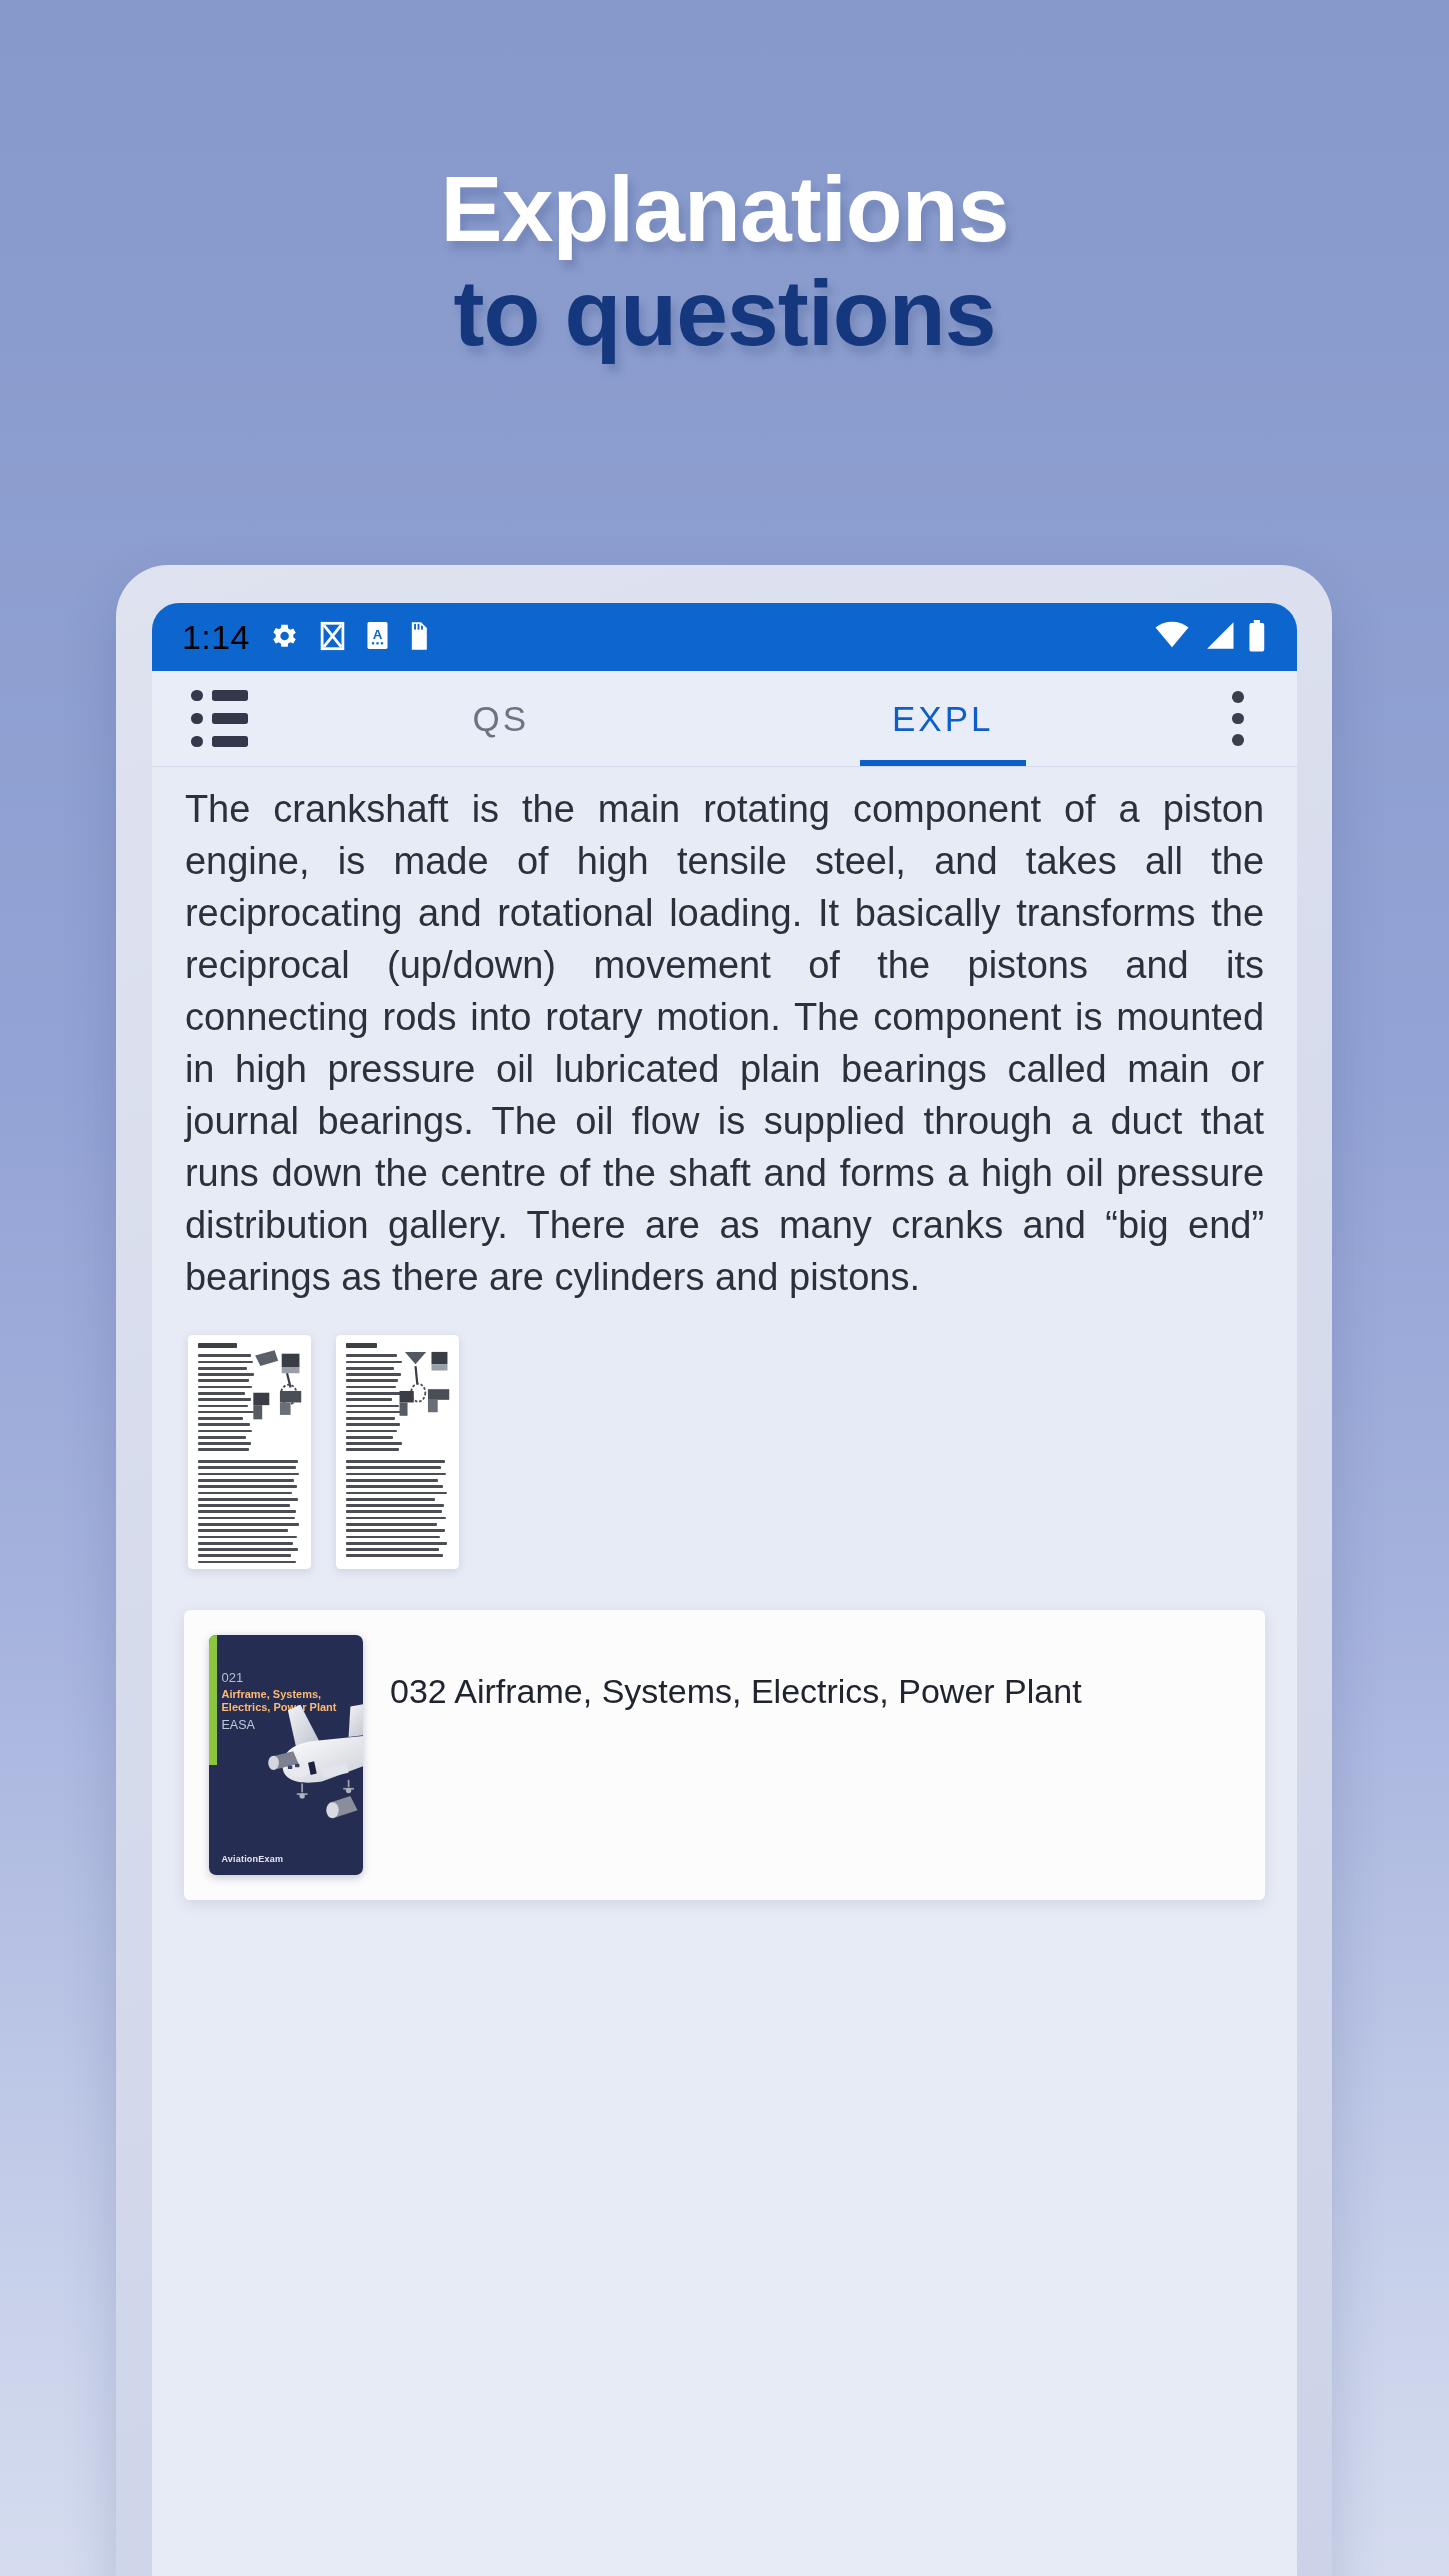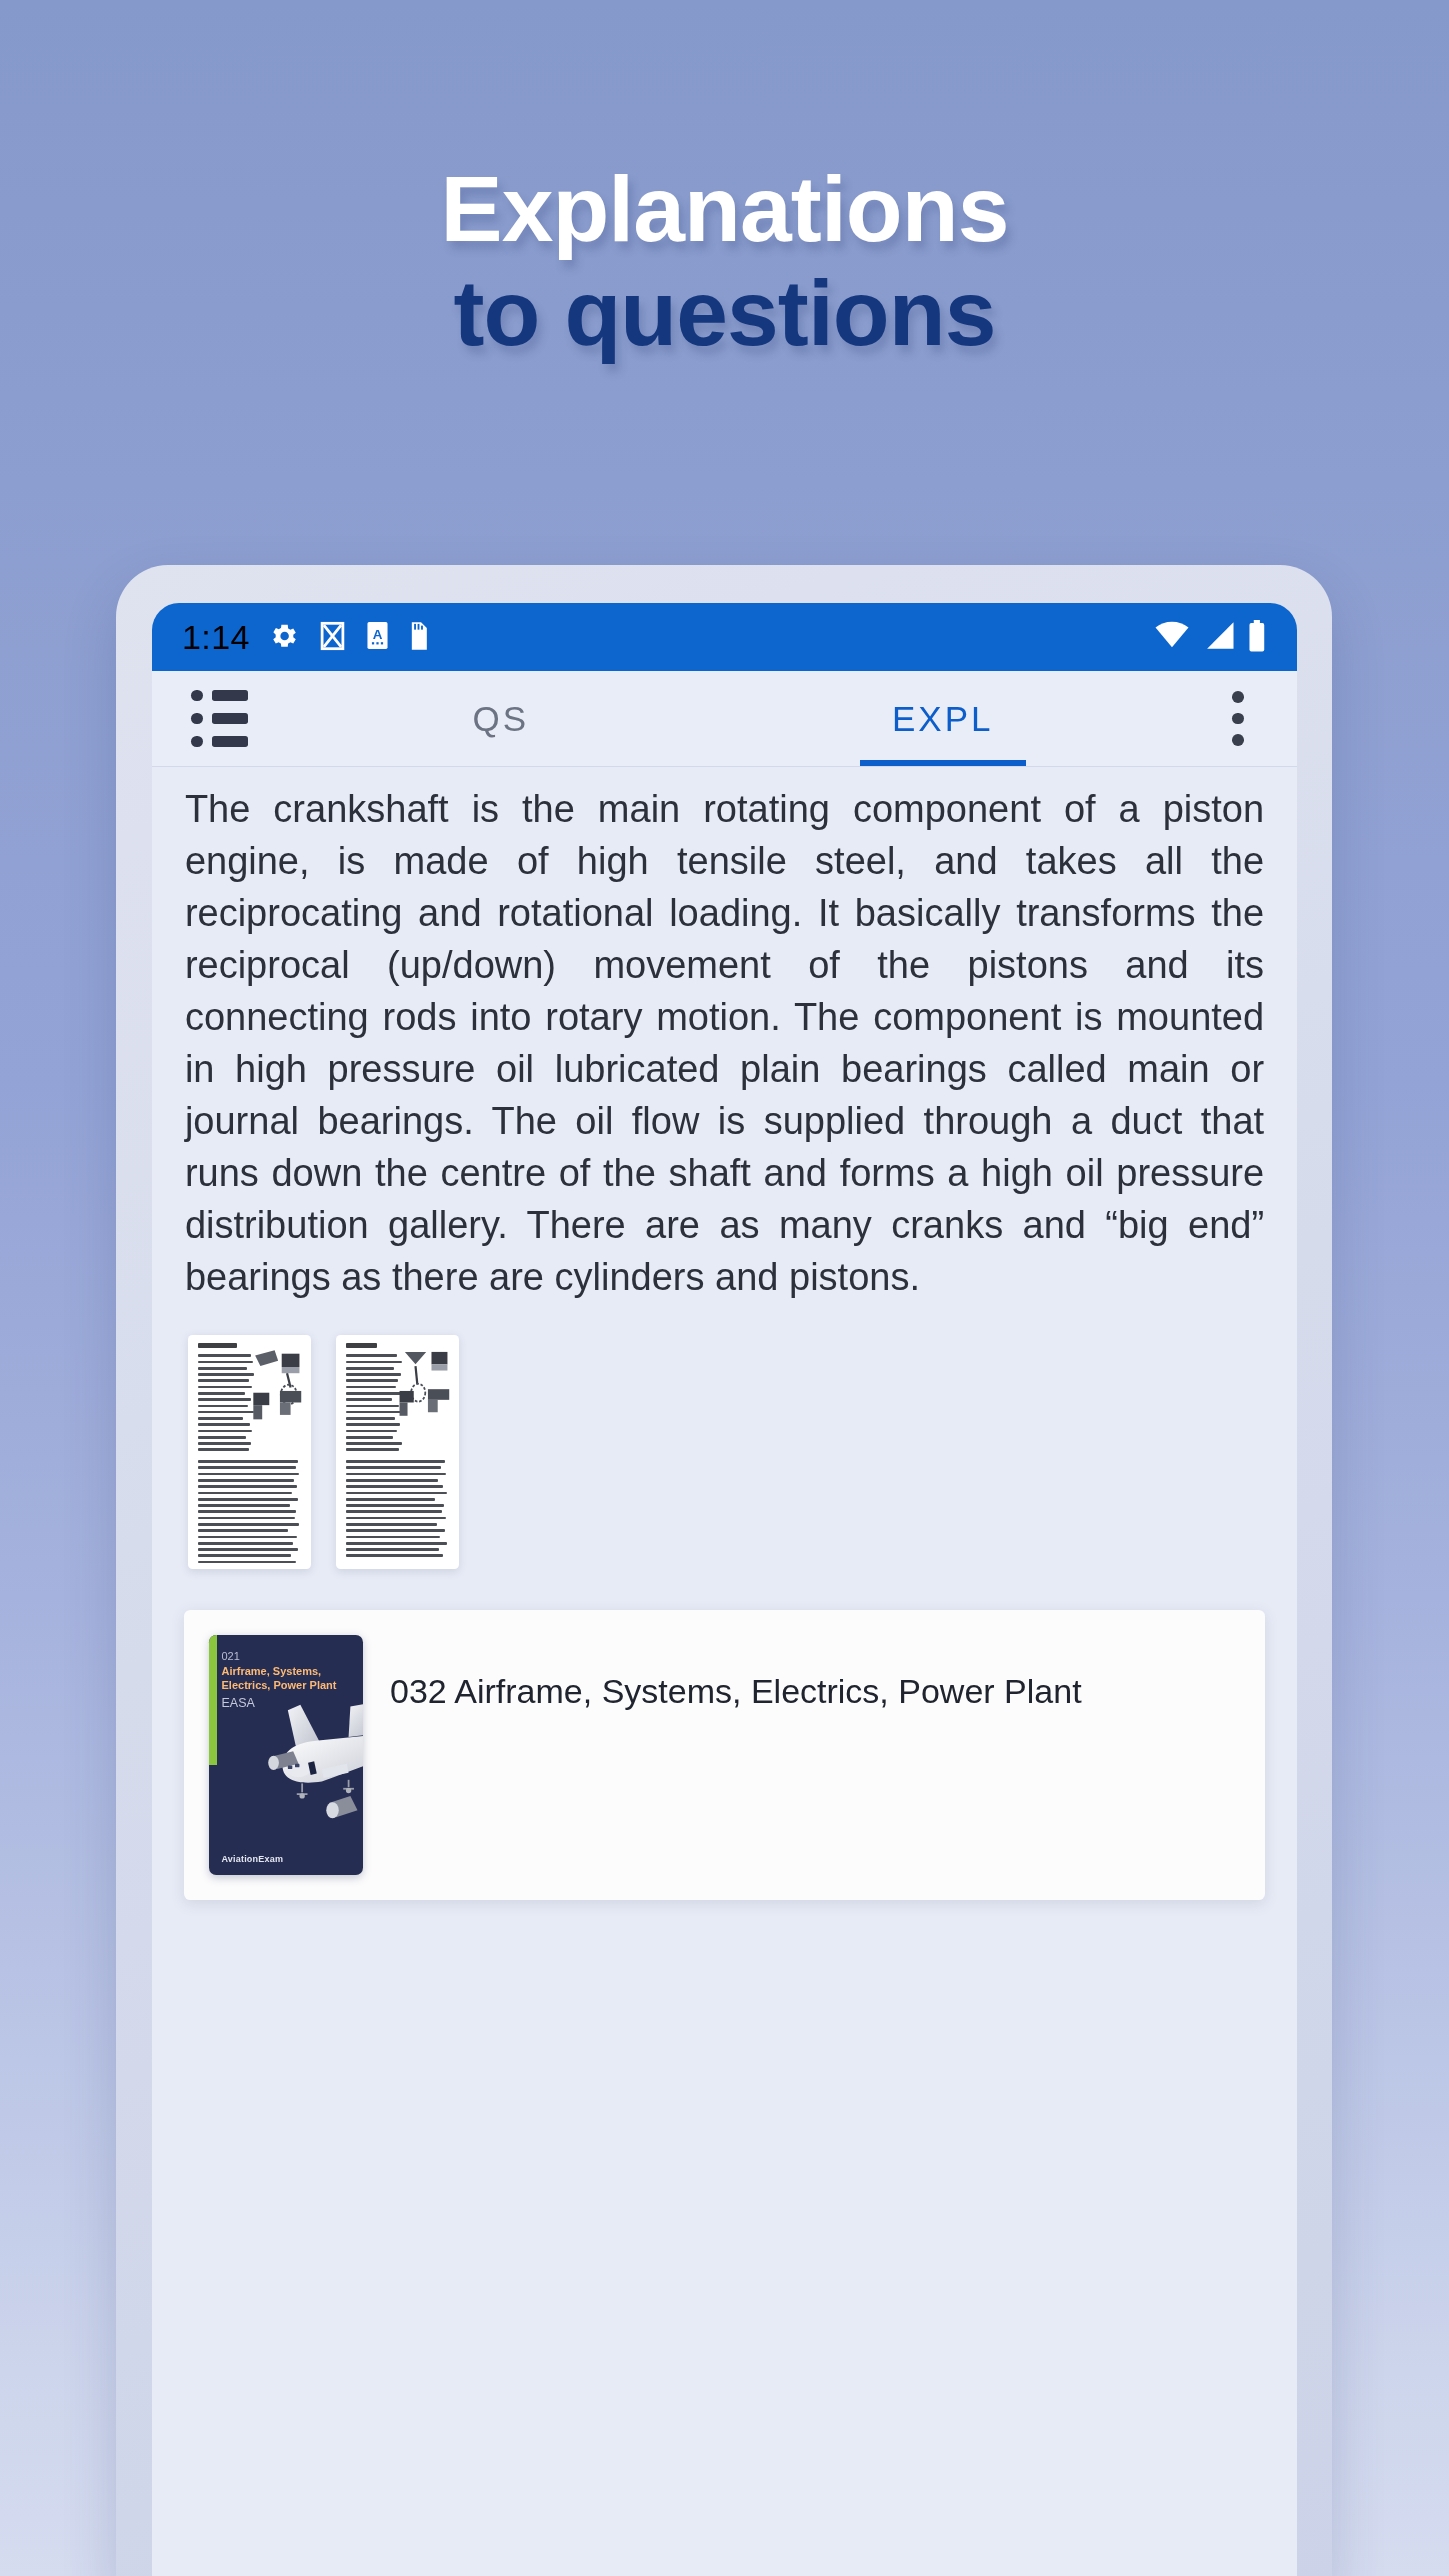--- a/index.html
+++ b/index.html
@@ -98,21 +98,21 @@
     margin:41px 0 0 0;background:#fcfcfd;border-radius:6.3px;
     box-shadow:0 3.6px 14.3px rgba(60,70,110,.13);
     display:flex;padding:25px;box-sizing:border-box;align-items:flex-start;gap:0;
   }
   .bookcover{
     width:154px;height:240px;border-radius:7.2px;background:#262d52;position:relative;
     overflow:hidden;flex:0 0 auto;box-shadow:0 2.7px 9px rgba(40,50,90,.25);
   }
   .bookcover .stripe{position:absolute;left:0;top:0;width:8px;height:54%;background:#8cc63f;}
   .bc-txt{position:absolute;left:12.5px;top:15px;right:9px;}
-  .bc-code{font-size:11px;color:#b9bed2;line-height:1.25;}
+  .bc-code{font-size:13px;color:#b9bed2;line-height:1.25;margin-top:20px;}
   .bc-title{font-size:11px;color:#fdba74;font-weight:700;line-height:1.26;margin-top:0.9px;}
   .bc-org{font-size:12.5px;color:#c3c8da;margin-top:2.7px;}
   .bc-brand{position:absolute;left:12.5px;bottom:11.6px;font-size:9px;color:#e4e7f0;font-weight:700;letter-spacing:0.2px;}
   .plane{position:absolute;left:27px;bottom:38px;width:143px;height:134px;}
   .refbody{padding:10.7px 0 0 27px;flex:1;}
   .ref-h{font-size:35px;font-weight:700;color:#15181f;line-height:1.2;}
   .ref-p{font-size:34px;color:#20242e;line-height:1.32;margin-top:23px;}
 </style>
 </head>
 <body>

